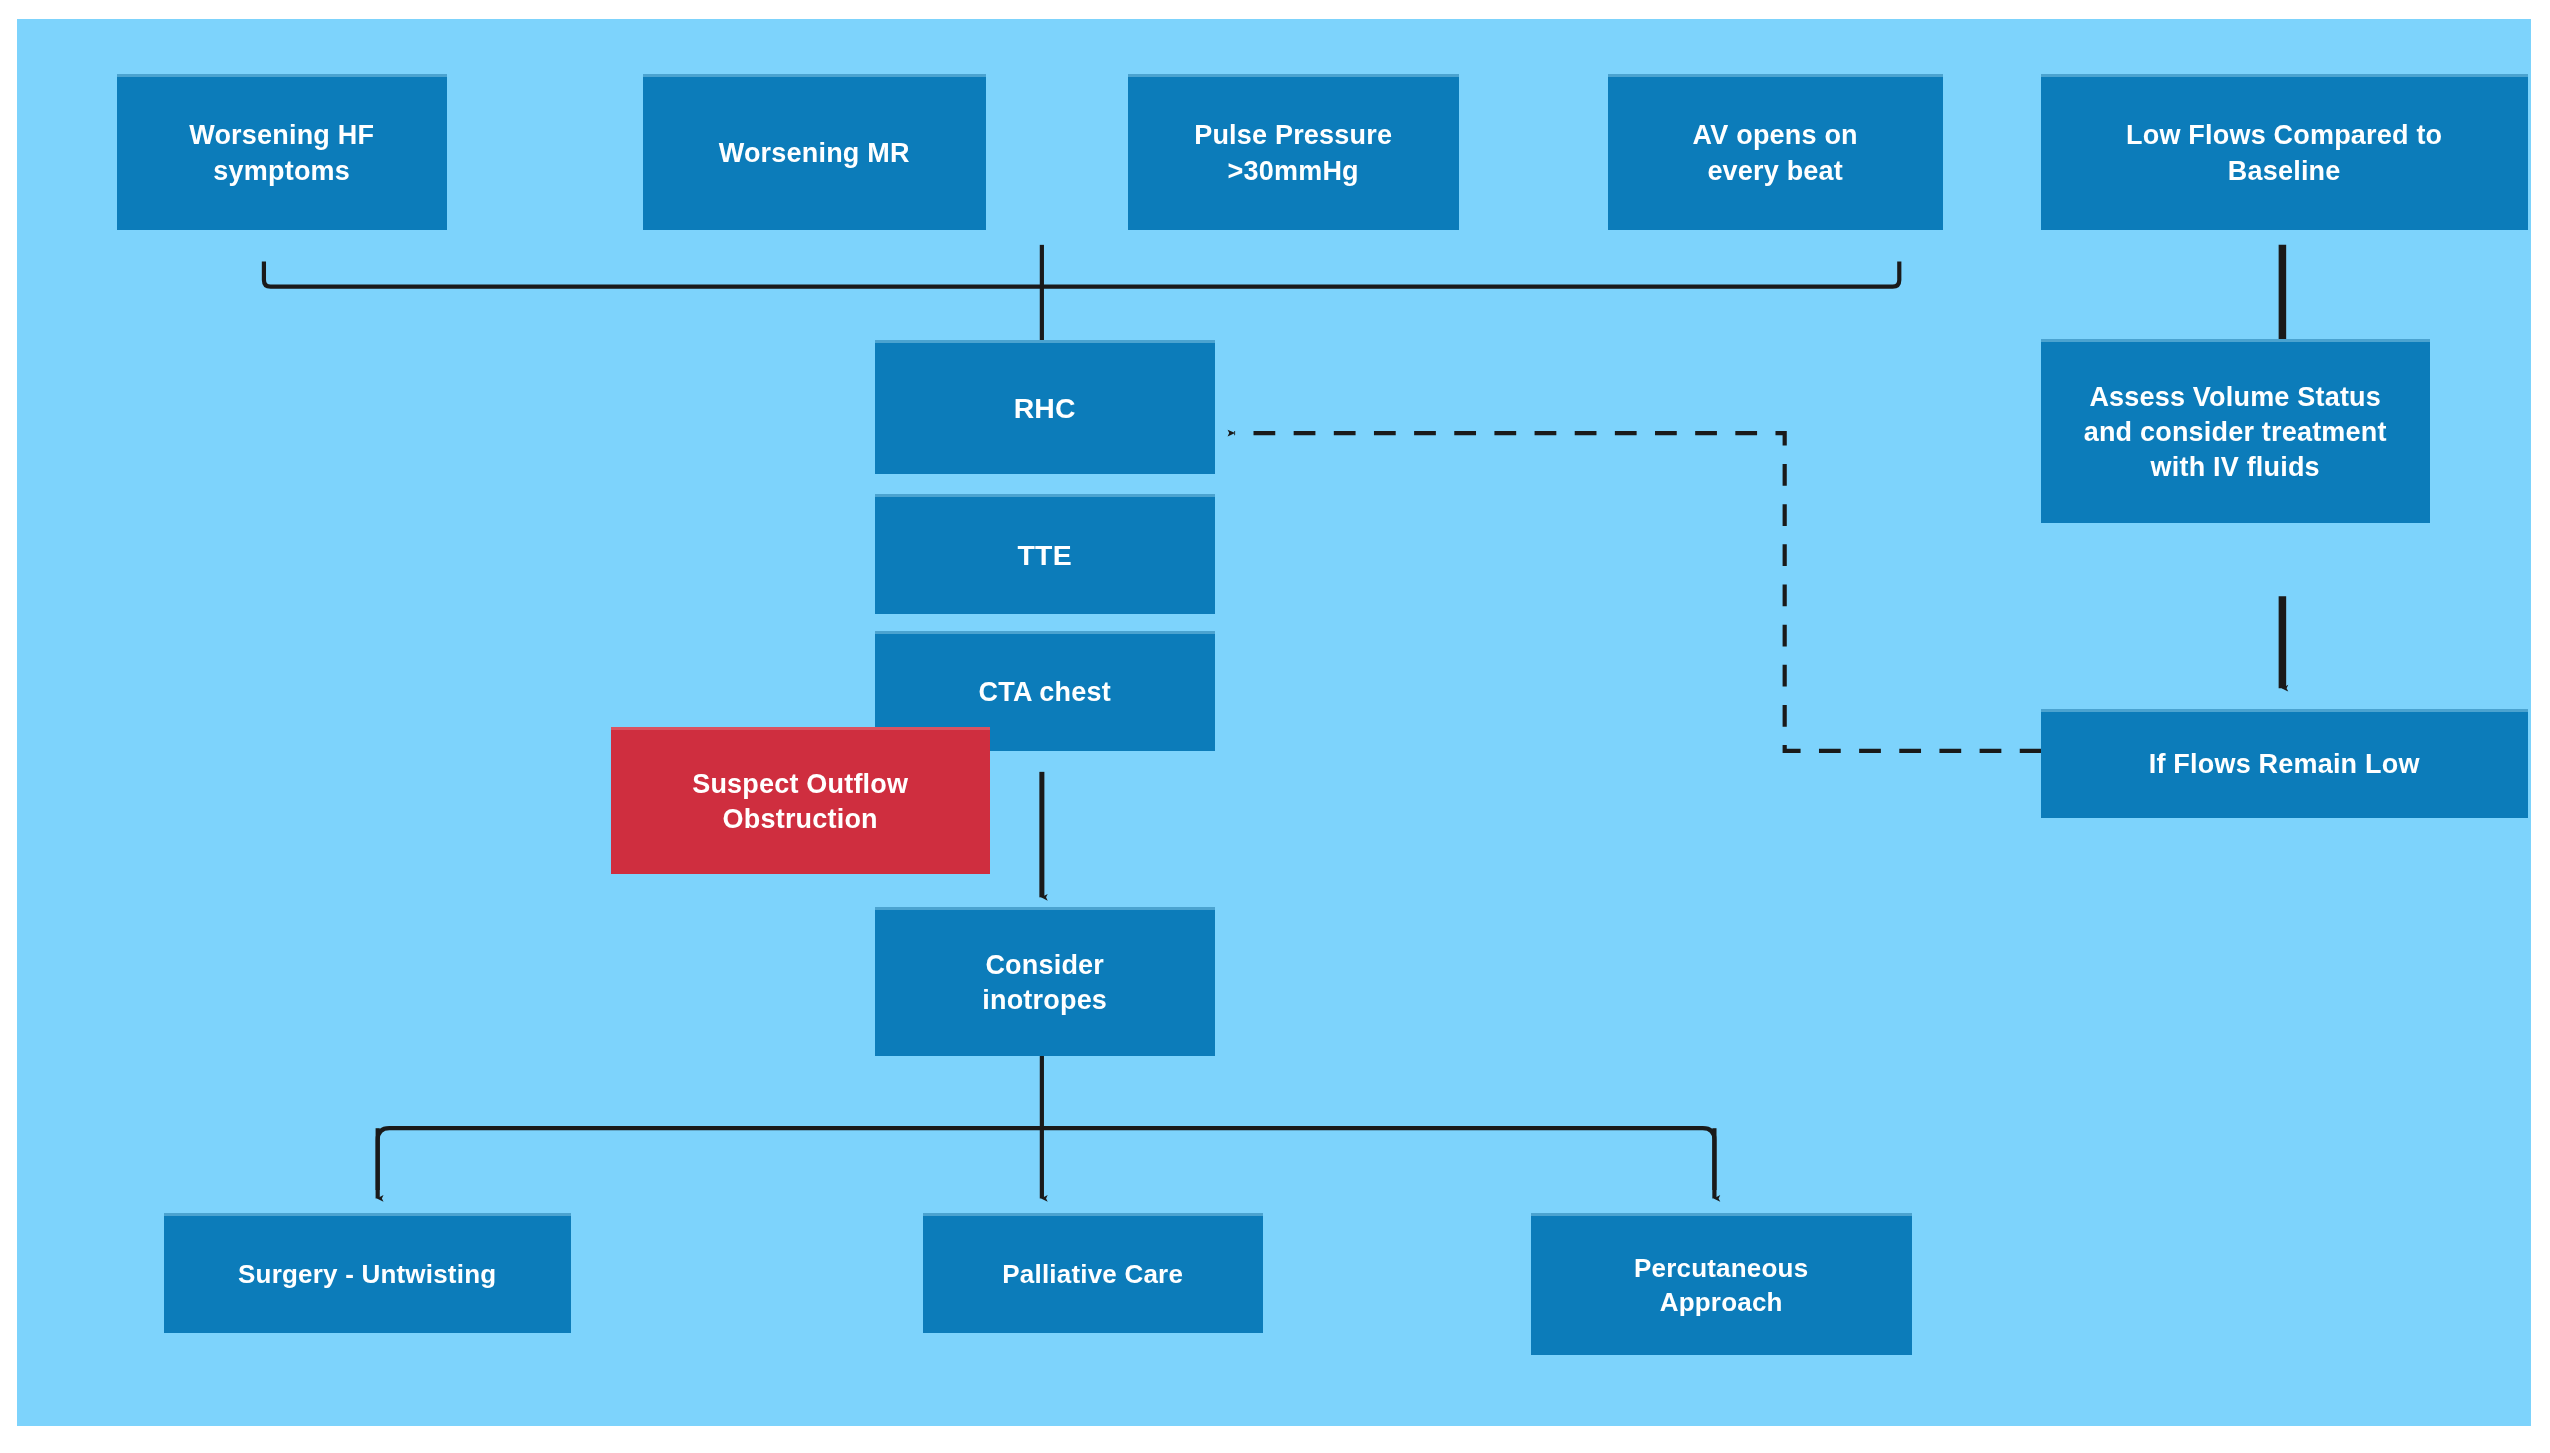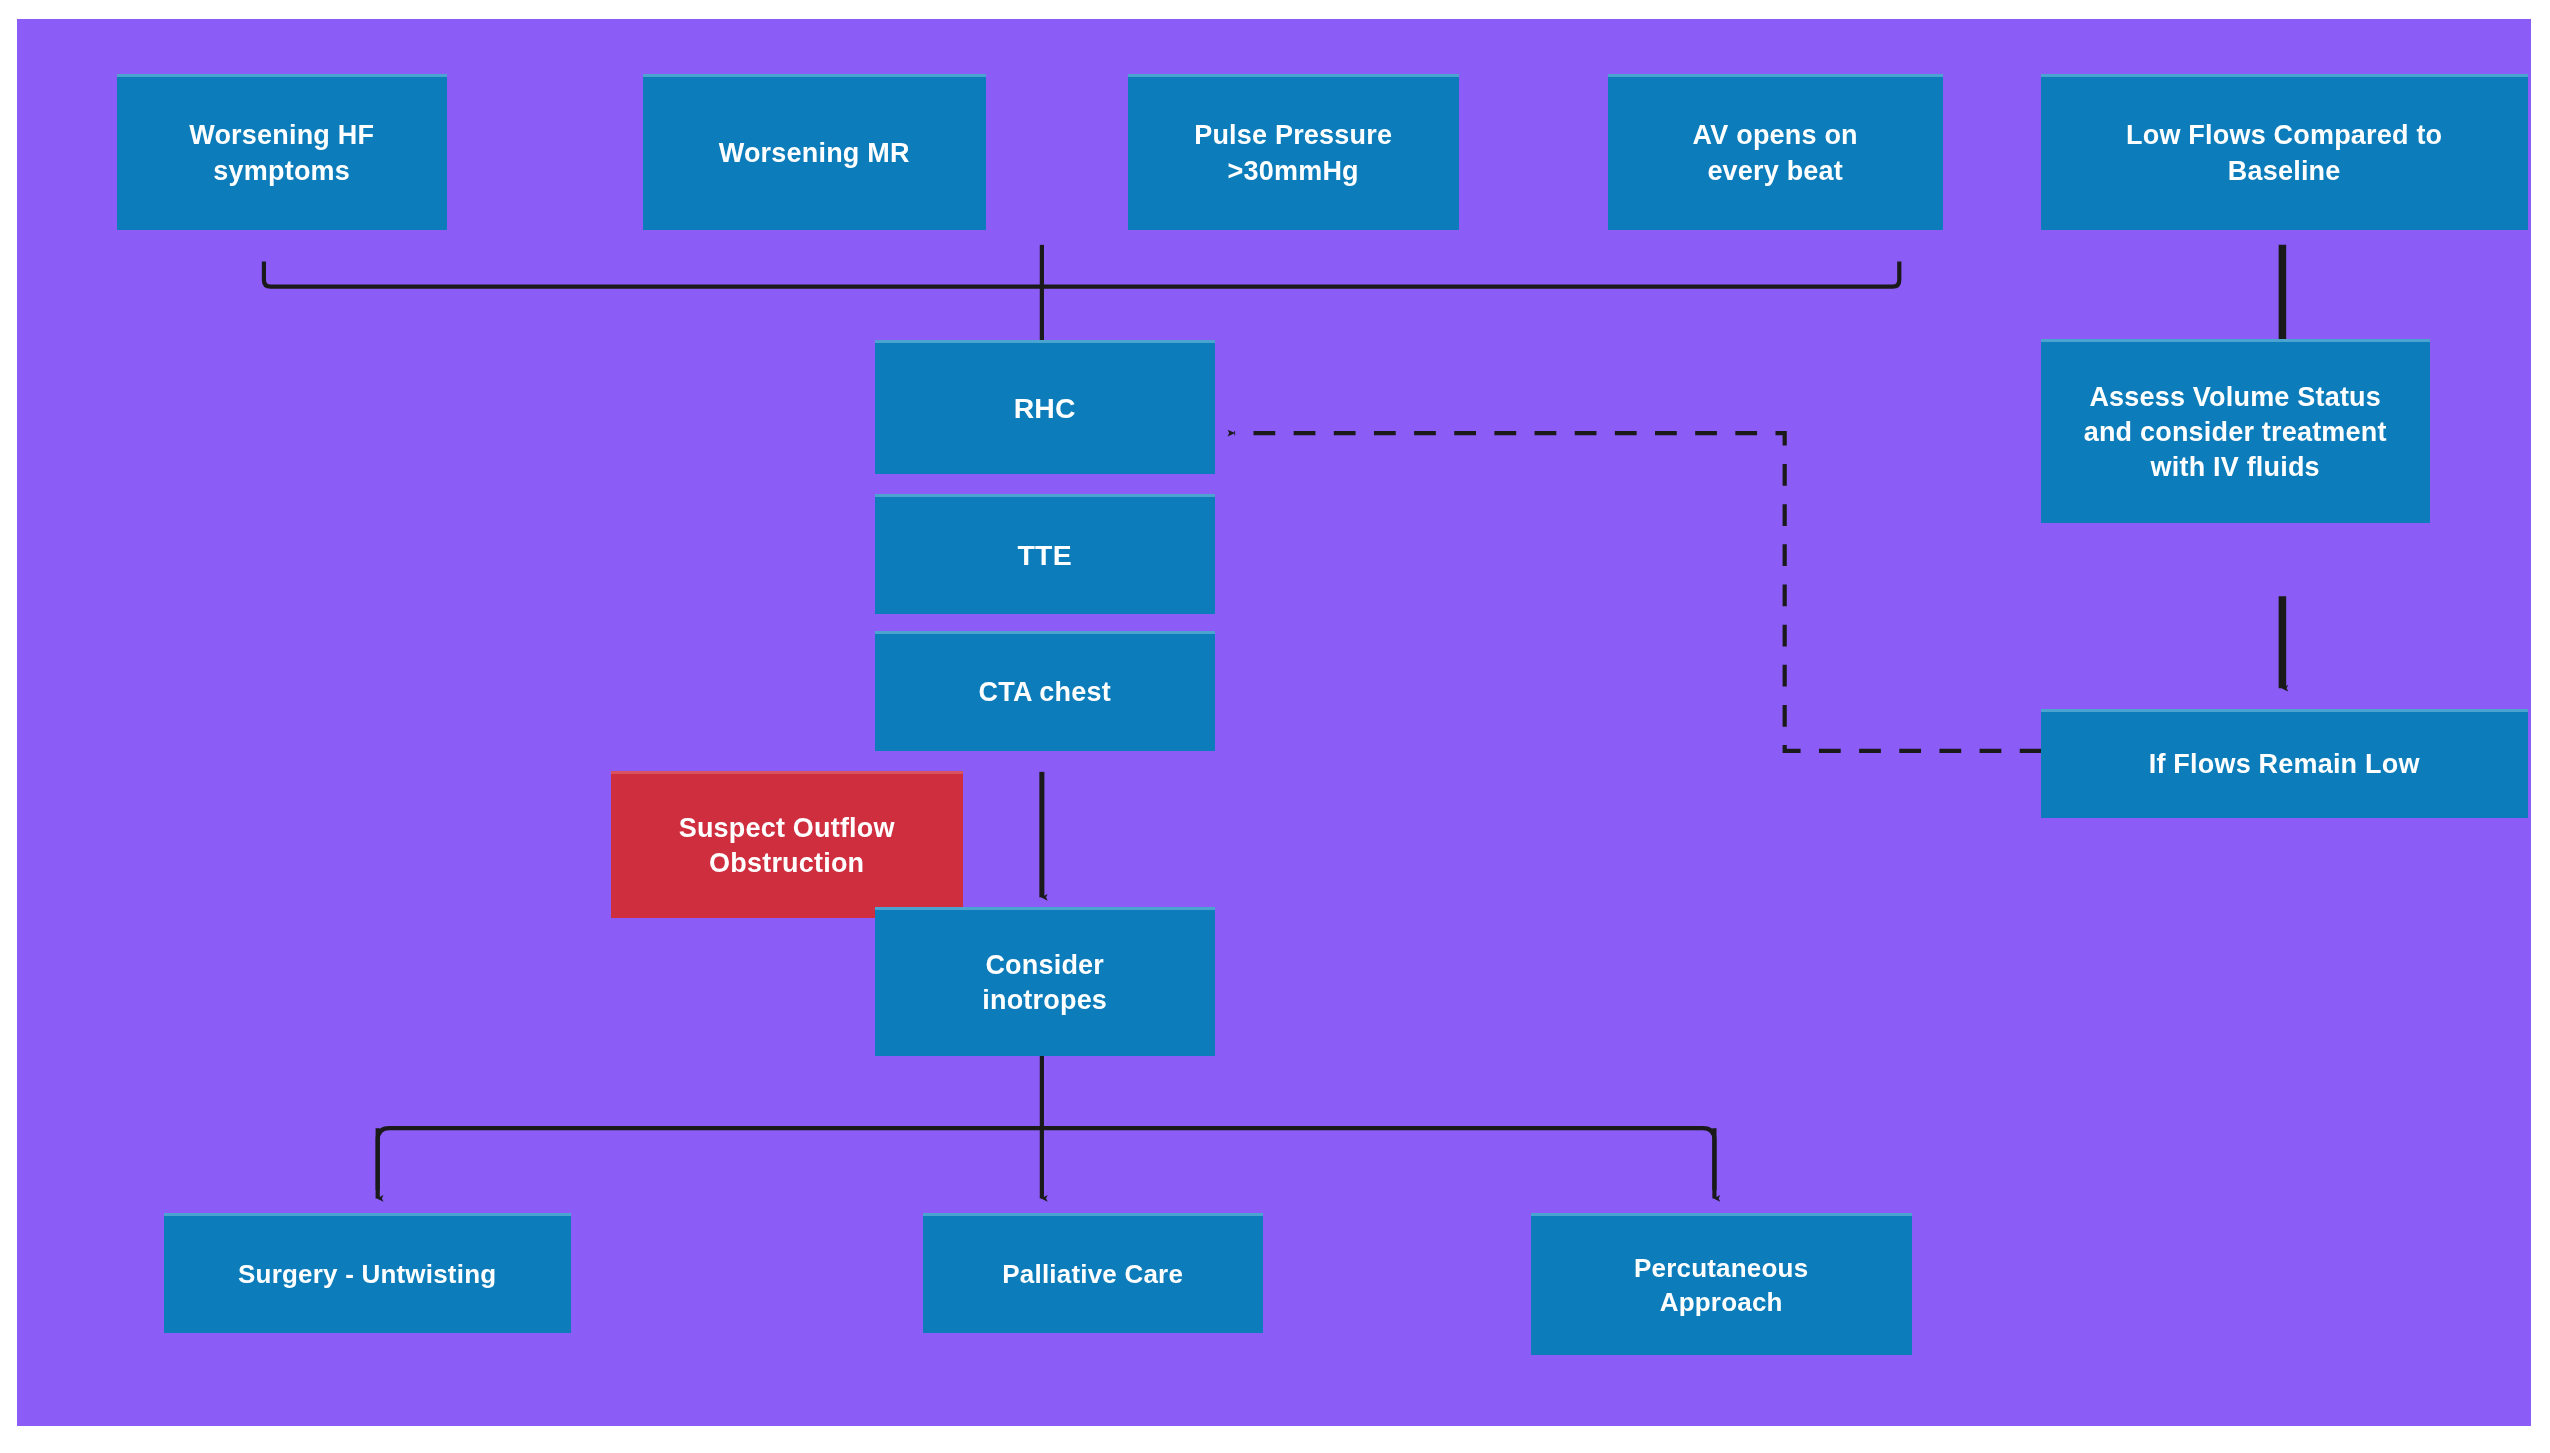--- a/index.html
+++ b/index.html
@@ -12,21 +12,21 @@
     height: 1454px;
     font-family: "Liberation Sans", sans-serif;
     overflow: hidden;
   }
   #flowchart-canvas {
     position: absolute;
     left: 16.7px;
     top: 19px;
     width: 2514px;
     height: 1407px;
-    background: #8b5cf6;
+    background: #7dd3fc;
   }
   .node {
     position: absolute;
     box-sizing: border-box;
     display: flex;
     align-items: center;
     justify-content: center;
     text-align: center;
     color: #ffffff;
     font-weight: bold;
@@ -131,21 +131,21 @@
   </div>
 
   <div class="node blue" style="left: 858px; top: 321px; width: 340px; height: 134px; font-size: 28.4px;">
     <span class="label">RHC</span>
   </div>
 
   <div class="node blue" style="left: 858px; top: 612px; width: 340px; height: 120px; font-size: 27px;">
     <span class="label">CTA chest</span>
   </div>
 
-  <div class="node red" style="left: 594px; top: 752px; width: 352px; height: 147px; font-size: 27px;">
+  <div class="node red" style="left: 594px; top: 708px; width: 379px; height: 147px; font-size: 27px;">
     <span class="label">Suspect Outflow
 Obstruction</span>
   </div>
 
   <div class="node blue" style="left: 858px; top: 888px; width: 340px; height: 149px; font-size: 27px;">
     <span class="label">Consider
 inotropes</span>
   </div>
 
   <div class="node blue" style="left: 2024px; top: 320px; width: 389px; height: 184px; font-size: 27px;">

